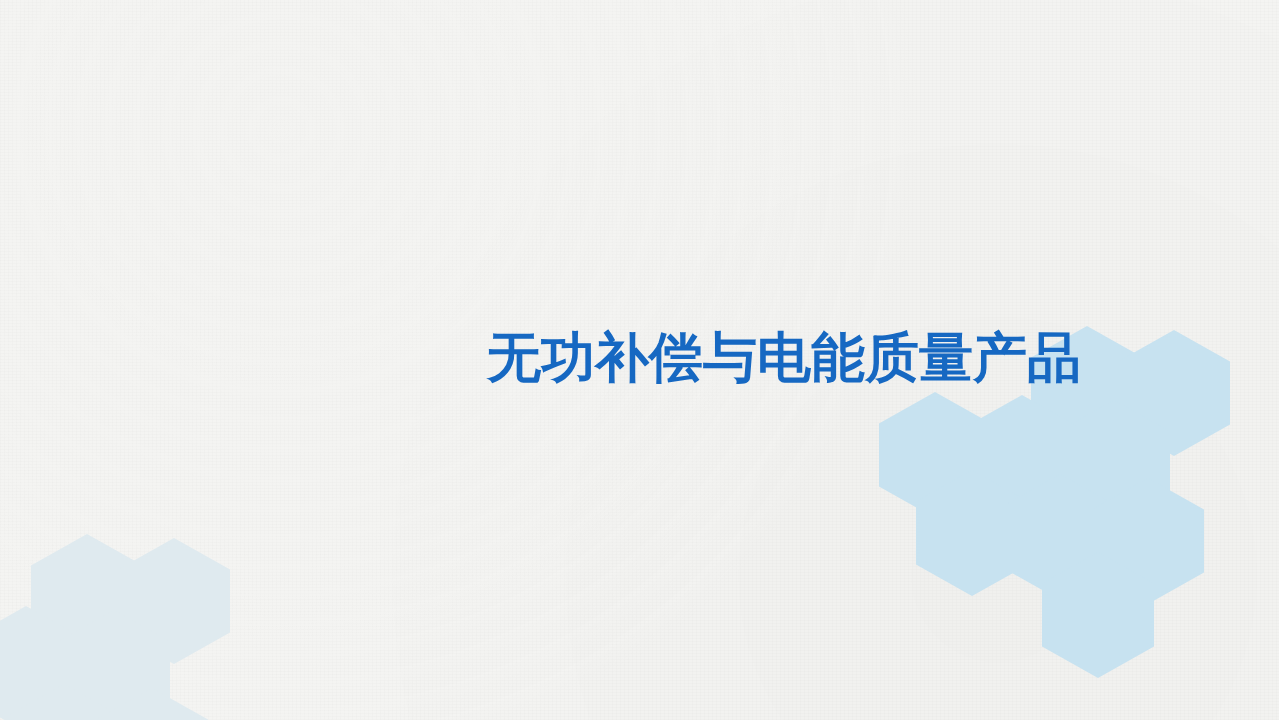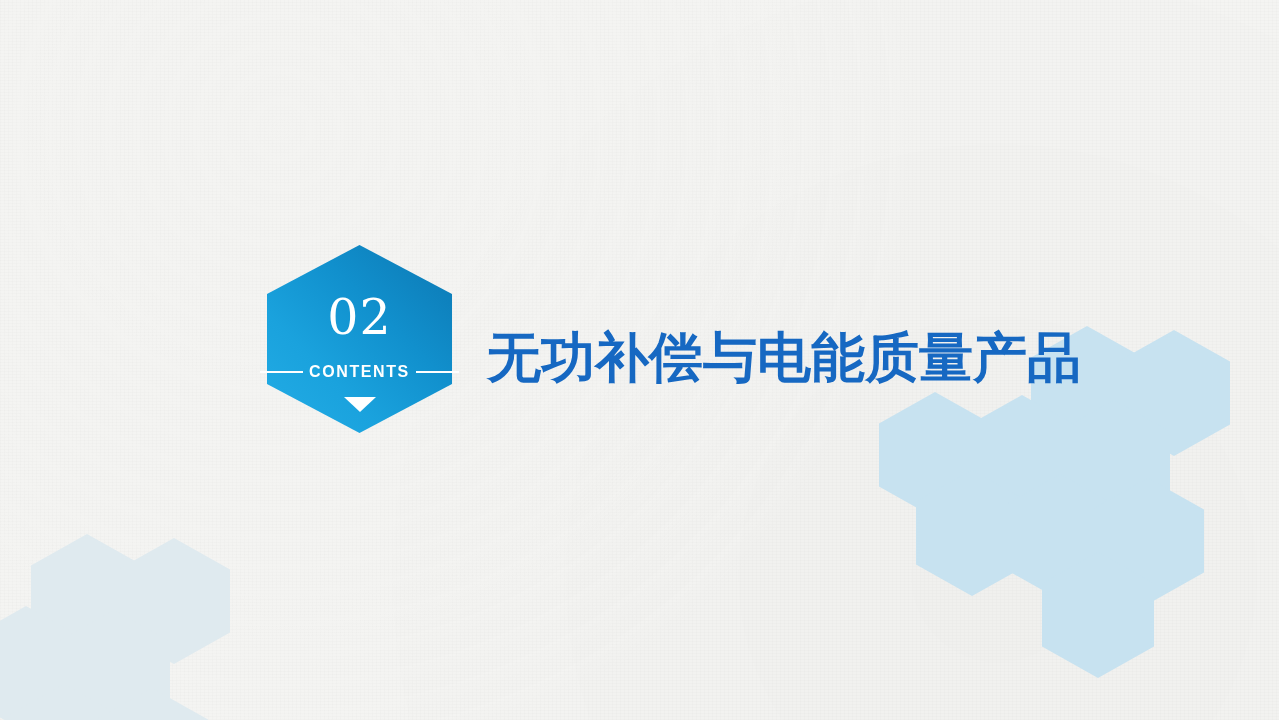--- a/index.html
+++ b/index.html
@@ -146,26 +146,16 @@
       <div class="hex-deco" style="left: 1118px; top: 330px; background: rgb(199, 226, 240);"></div>
       <div class="hex-deco" style="left: 1058px; top: 400px; background: rgb(199, 226, 240);"></div>
       <div class="hex-deco" style="left: 879px; top: 392px; background: rgb(199, 226, 240);"></div>
       <div class="hex-deco" style="left: 966px; top: 395px; background: rgb(199, 226, 240);"></div>
       <div class="hex-deco" style="left: 916px; top: 470px; background: rgb(199, 226, 240);"></div>
       <div class="hex-deco" style="left: 1004px; top: 474px; background: rgb(199, 226, 240);"></div>
       <div class="hex-deco" style="left: 1092px; top: 478px; background: rgb(199, 226, 240);"></div>
       <div class="hex-deco" style="left: 1042px; top: 552px; background: rgb(199, 226, 240);"></div>
     </div>
 
-  <div id="badge-wrap">
-    <div id="badge-hex" style="background: linear-gradient(45deg, rgb(35, 173, 230) 0%, rgb(26, 162, 221) 32%, rgb(17, 144, 205) 62%, rgb(12, 119, 178) 100%);"></div>
-    <div id="badge-number">02</div>
-    <div id="contents-row">
-      <span class="contents-rule"></span>
-      <span id="contents-label">CONTENTS</span>
-      <span class="contents-rule"></span>
-    </div>
-    <div id="badge-caret"></div>
-  </div>
 
   <h1 id="slide-title" style="color: rgb(22, 104, 194);">无功补偿与电能质量产品</h1>
 
 </div>
 
 </body></html>

